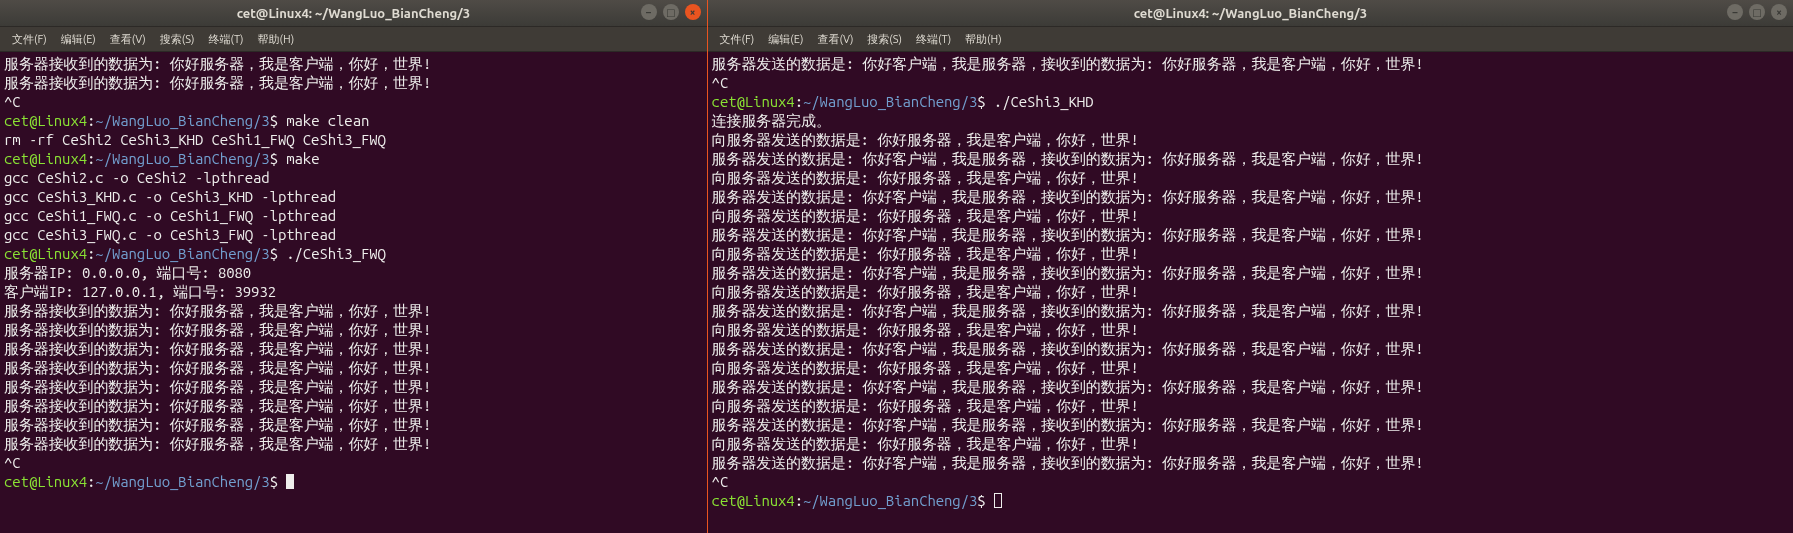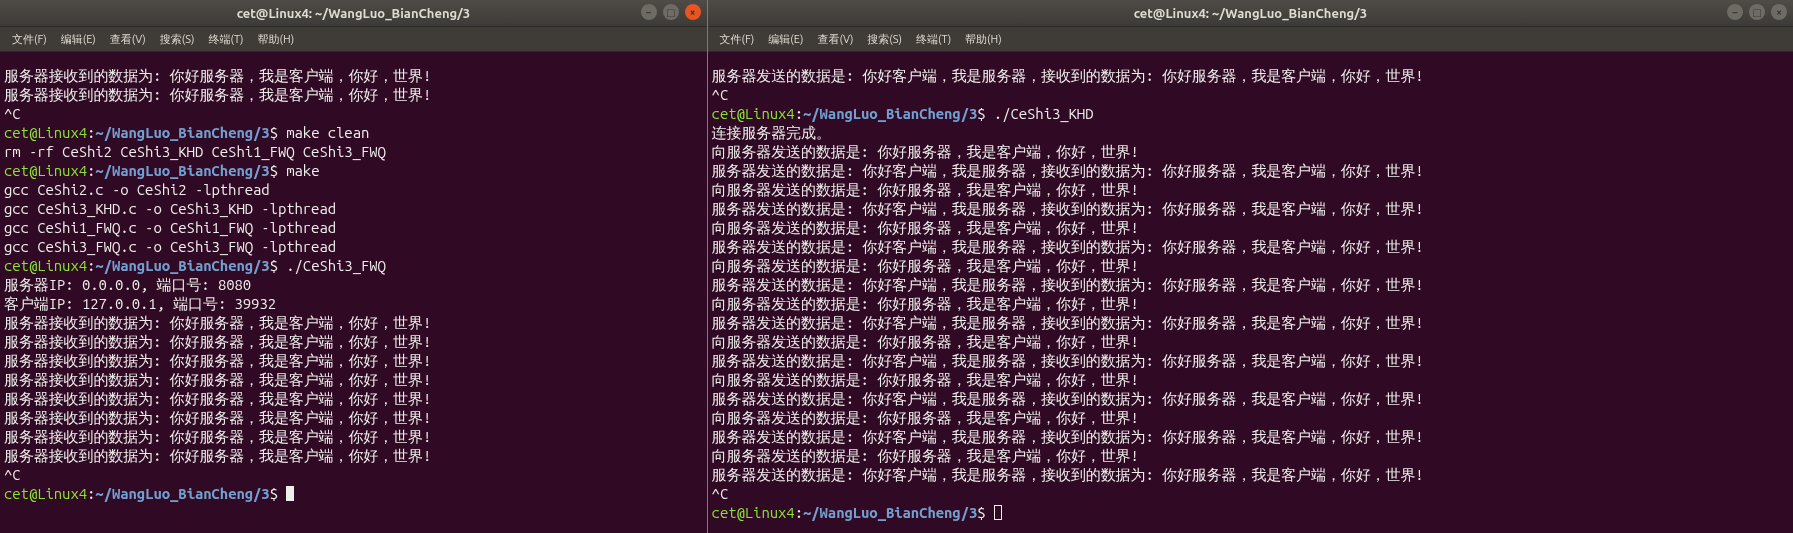--- a/index.html
+++ b/index.html
@@ -75,29 +75,29 @@
   }
   .menu-item {
     padding: 2px 6px;
     cursor: default;
   }
 
   .terminal {
     flex: 1;
     background: #300a24;
     color: #eeeeec;
-    padding: 14px 4px 4px 4px;
+    padding: 2px 4px 4px 4px;
     overflow: hidden;
     line-height: 19px;
     white-space: pre;
     font-size: 15px;
     letter-spacing: -0.1px;
   }
   .ps1-user { color: #8ae234; font-weight: normal; }
-  .ps1-path { color: #729fcf; font-weight: bold; }
+  .ps1-path { color: #729fcf; font-weight: normal; }
   .white { color: #eeeeec; }
   .line { display: block; }
   .cursor {
     display: inline-block;
     width: 8px;
     height: 15px;
     background: #eeeeec;
     vertical-align: -2px;
   }
   .cursor.hollow {

